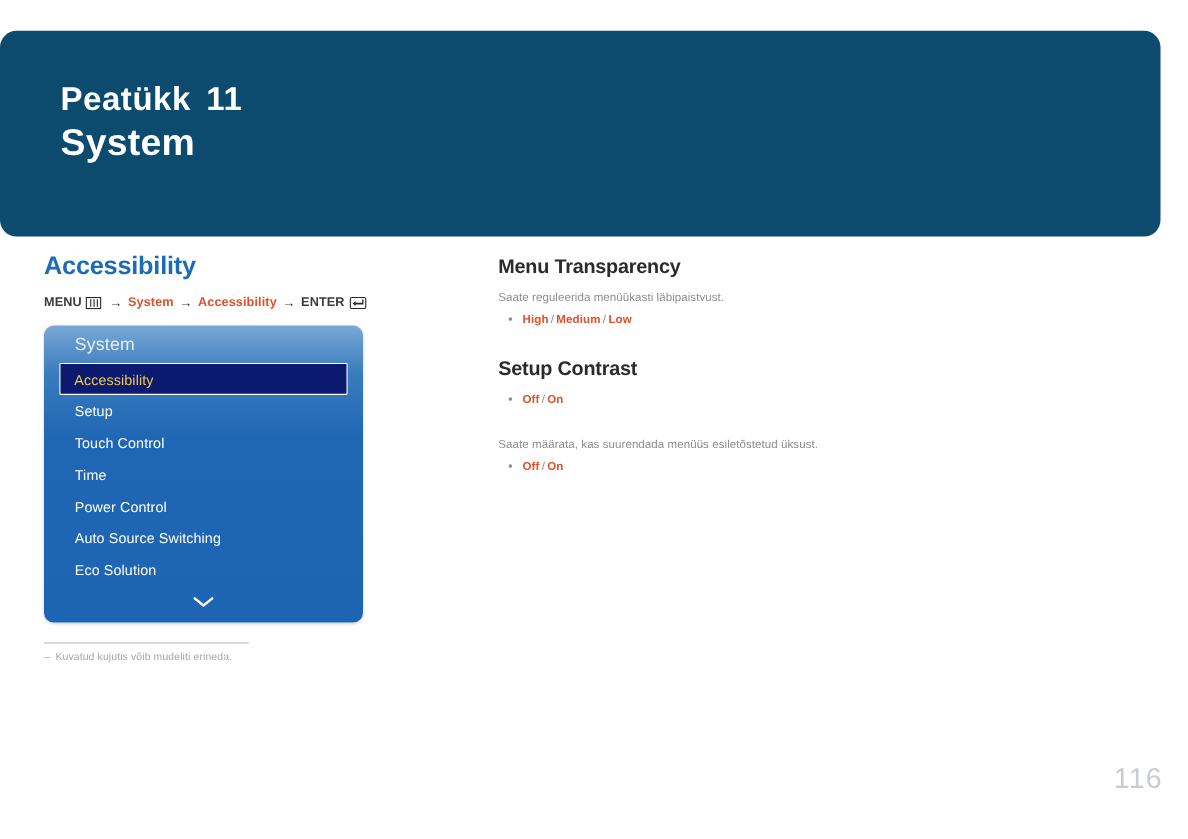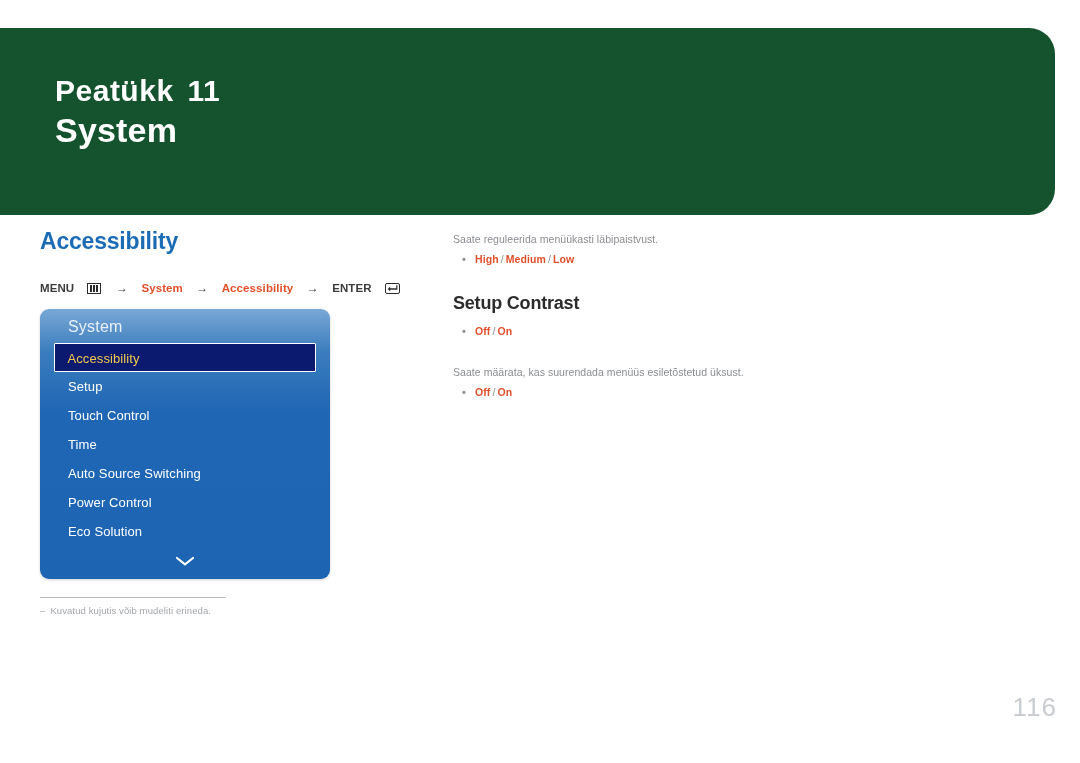--- a/index.html
+++ b/index.html
@@ -15,23 +15,24 @@
     position: relative;
   }
 
   
   .banner {
     position: absolute;
     left: 0;
     top: 28px;
     width: 1055px;
     height: 187px;
-    background: #14532d;
+    background: #0c4a6e;
     border-top-right-radius: 26px;
     border-bottom-right-radius: 26px;
+    border-radius: 15px;
   }
   .banner-chapter {
     position: absolute;
     left: 55px;
     top: 46px;
     color: #ffffff;
     font-size: 30px;
     font-weight: bold;
     letter-spacing: 0.5px;
     white-space: nowrap;
@@ -57,29 +58,28 @@
     width: 360px;
   }
   .section-title {
     color: #1b6cb5;
     font-size: 23px;
     font-weight: bold;
     letter-spacing: -0.2px;
     margin: 0;
   }
   .breadcrumb {
-    margin-top: 26px;
+    margin-top: 13px;
     font-size: 11.5px;
     font-weight: bold;
     color: #3b3b3b;
     display: flex;
     align-items: center;
     white-space: nowrap;
     letter-spacing: 0.1px;
-    justify-content: space-between;
   }
   .breadcrumb .crumb-accent {
     color: #e0502a;
   }
   .breadcrumb .arrow {
     margin: 0 5px;
     color: #3b3b3b;
     font-weight: normal;
     font-size: 12px;
   }
@@ -262,22 +262,22 @@
     </span>
   </div>
 
   <div class="osd">
     <div class="osd-header">System</div>
     <div class="osd-list">
       <div class="osd-item selected">Accessibility</div>
       <div class="osd-item">Setup</div>
       <div class="osd-item">Touch Control</div>
       <div class="osd-item">Time</div>
+      <div class="osd-item">Power Control</div>
       <div class="osd-item">Auto Source Switching</div>
-      <div class="osd-item">Power Control</div>
       <div class="osd-item">Eco Solution</div>
     </div>
     <div class="osd-chevron">
       <svg width="22" height="12" viewBox="0 0 22 12">
           <path d="M3 3 L11 9.4 L19 3" stroke="#ffffff" stroke-width="2.2" fill="none" stroke-linecap="round" stroke-linejoin="round"></path>
         </svg>
     </div>
   </div>
 
   <div class="footnote">
@@ -286,20 +286,21 @@
       <span class="footnote-dash">–</span>
       <span>Kuvatud kujutis võib mudeliti erineda.</span>
     </div>
   </div>
 
 </div>
 
 <div class="right-col">
 
   <div class="entry">
+    <h3 class="entry-title">Menu Transparency</h3>
     <p class="entry-desc">Saate reguleerida menüükasti läbipaistvust.</p>
     <div class="option-row">
       <span class="option-bullet">•</span>
       <span class="option-values">
         <span class="opt">High</span><span class="sep">/</span><span class="opt">Medium</span><span class="sep">/</span><span class="opt">Low</span>
       </span>
     </div>
   </div>
 
   <div class="entry">

